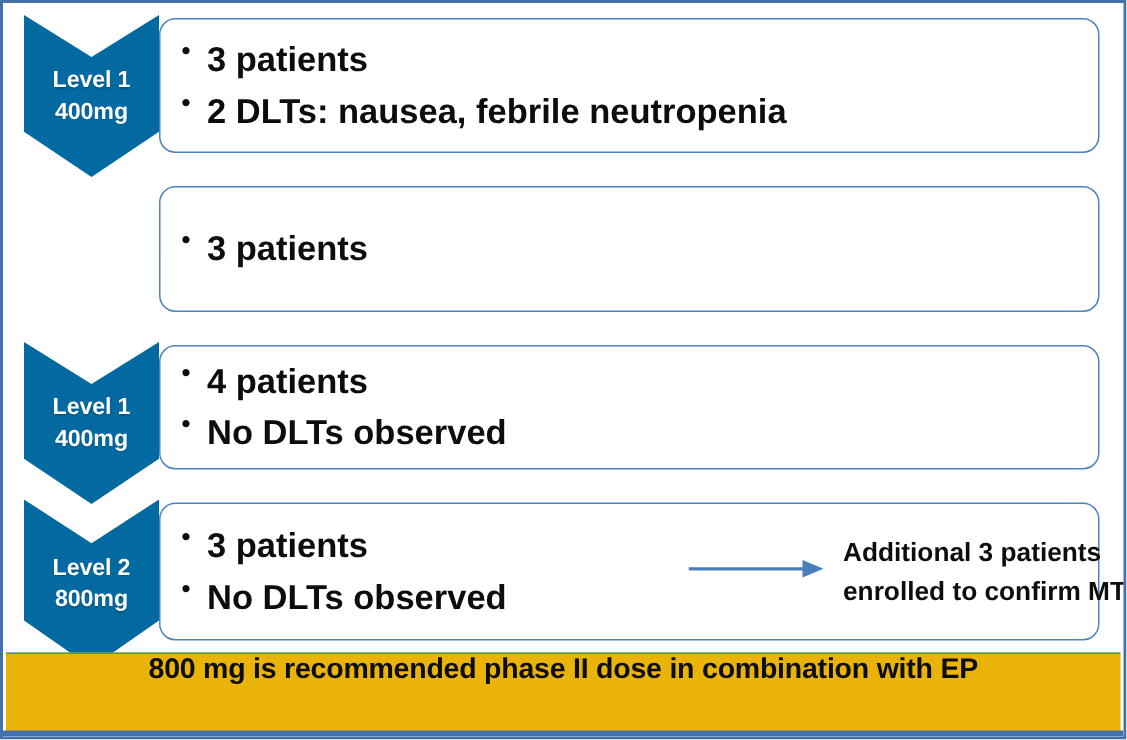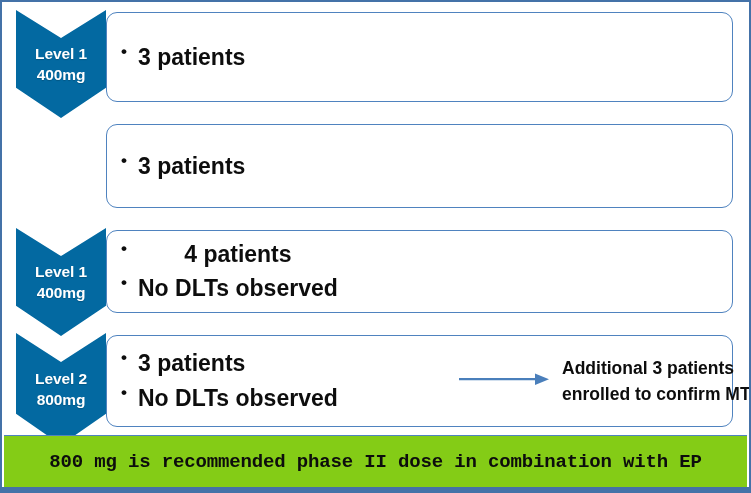--- a/index.html
+++ b/index.html
@@ -53,21 +53,21 @@
     left: 104px;
     right: 16px;
     background: #ffffff;
     border: 1.6px solid #4f83bf;
     border-radius: 11px;
     box-sizing: border-box;
     z-index: 2;
   }
   .box-1 { top: 10px;  height: 90px; }
   .box-2 { top: 122px; height: 84px; }
-  .box-3 { top: 228px; height: 83px; text-align: center; }
+  .box-3 { top: 228px; height: 83px; }
   .box-4 { top: 333px; height: 92px; }
 
   .bullets {
     list-style: none;
     margin: 0;
     padding: 0;
     position: absolute;
     left: 14px;
     top: 50%;
     transform: translateY(-50%);
@@ -108,27 +108,26 @@
     z-index: 4;
   }
 
   
   .conclusion {
     position: absolute;
     left: 2px;
     right: 2px;
     bottom: 3px;
     height: 52px;
-    background: #84cc16;
+    background: #eab308;
     border-top: 1.6px solid #4f83bf;
     display: flex;
-    align-items: center;
+    align-items: flex-start;
     justify-content: center;
     z-index: 5;
-    font-family: Liberation Mono, monospace;
   }
   .conclusion-text {
     font-weight: bold;
     font-size: 19px;
     color: #0d0d0d;
     white-space: nowrap;
     letter-spacing: -0.15px;
   }
   .bottom-bar {
     position: absolute;
@@ -145,20 +144,21 @@
 
 <div id="diagram">
 
   <div class="chev chev-1">
     <span class="lv-line">Level 1</span>
     <span class="lv-line dose">400mg</span>
   </div>
   <div class="box box-1">
     <ul class="bullets">
       <li>3 patients</li>
+      <li>2 DLTs: nausea, febrile neutropenia</li>
     </ul>
   </div>
 
   <div class="box box-2">
     <ul class="bullets">
       <li>3 patients</li>
     </ul>
   </div>
 
   <div class="chev chev-3">

